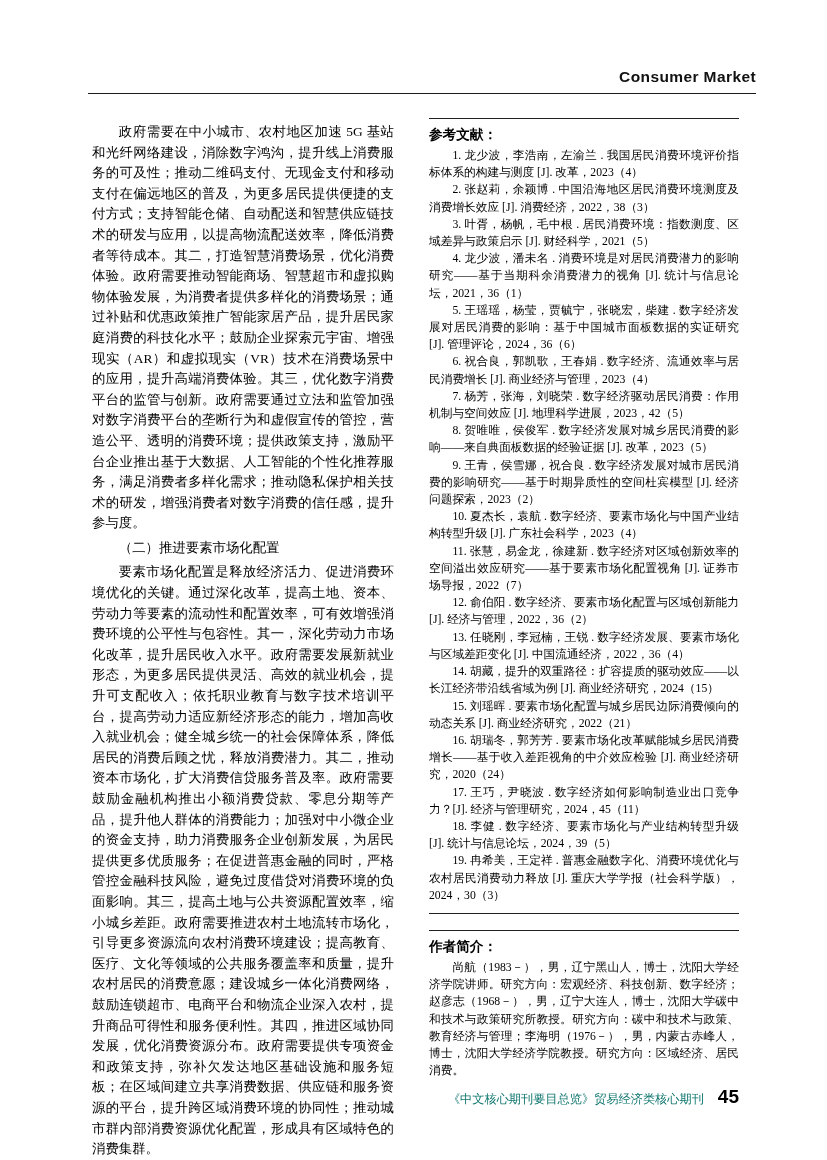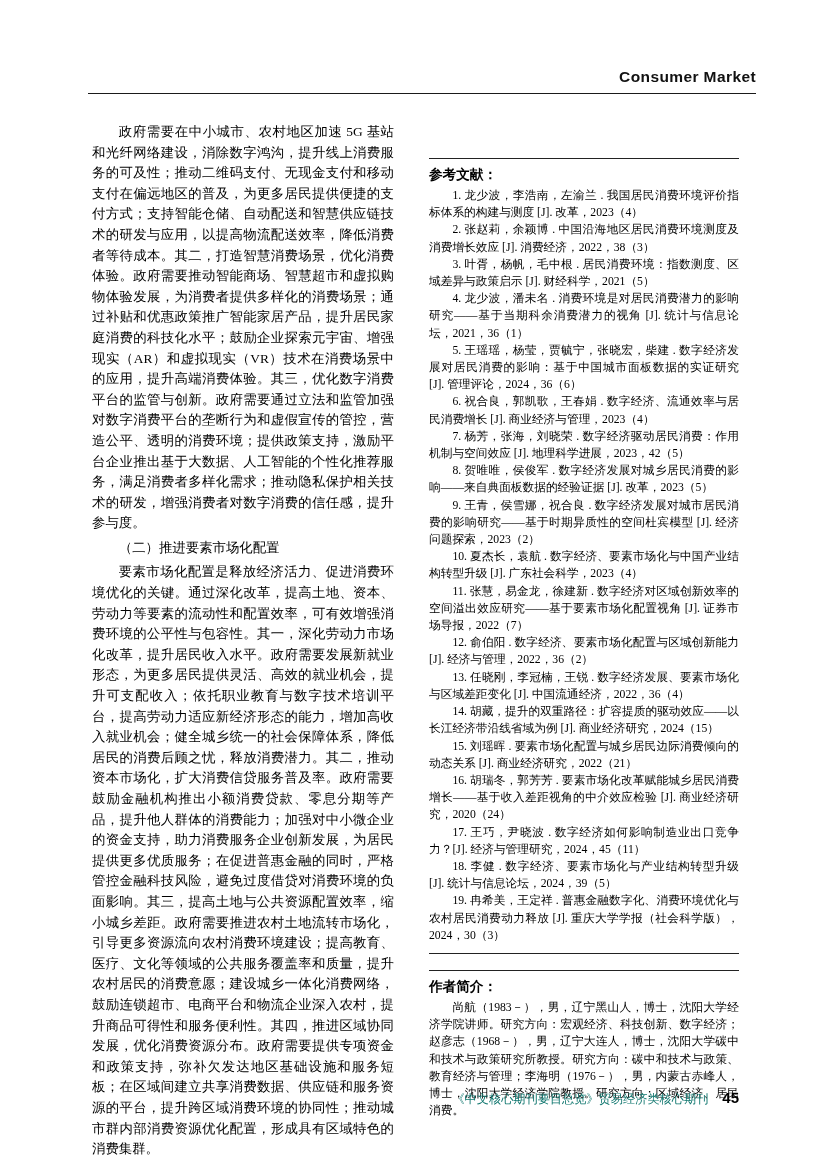--- a/index.html
+++ b/index.html
@@ -68,21 +68,20 @@
     text-align: justify;
     text-justify: inter-ideograph;
     text-indent: 2em;
   }
 
   
   .refbox {
     border-top: 1.4px solid #222;
     border-bottom: 1.4px solid #222;
     padding: 7px 0 9px 0;
-    margin-top: 40px;
   }
   .refbox-title {
     font-family: "Liberation Sans", sans-serif;
     font-weight: bold;
     font-size: 13.6px;
     margin-bottom: 3px;
   }
   .reflist {
     font-size: 11.7px;
     line-height: 17.2px;
@@ -127,21 +126,21 @@
     right: 0;
     bottom: 0;
     white-space: nowrap;
   }
   .footer-text {
     font-size: 12.2px;
     color: #0f766e;
   }
   .footer-page {
     font-family: "Liberation Sans", sans-serif;
-    font-size: 15px;
+    font-size: 19px;
     font-weight: bold;
     margin-left: 10px;
   }
 </style>
 </head>
 <body>
 
 <div class="page">
 
   <div class="header">

